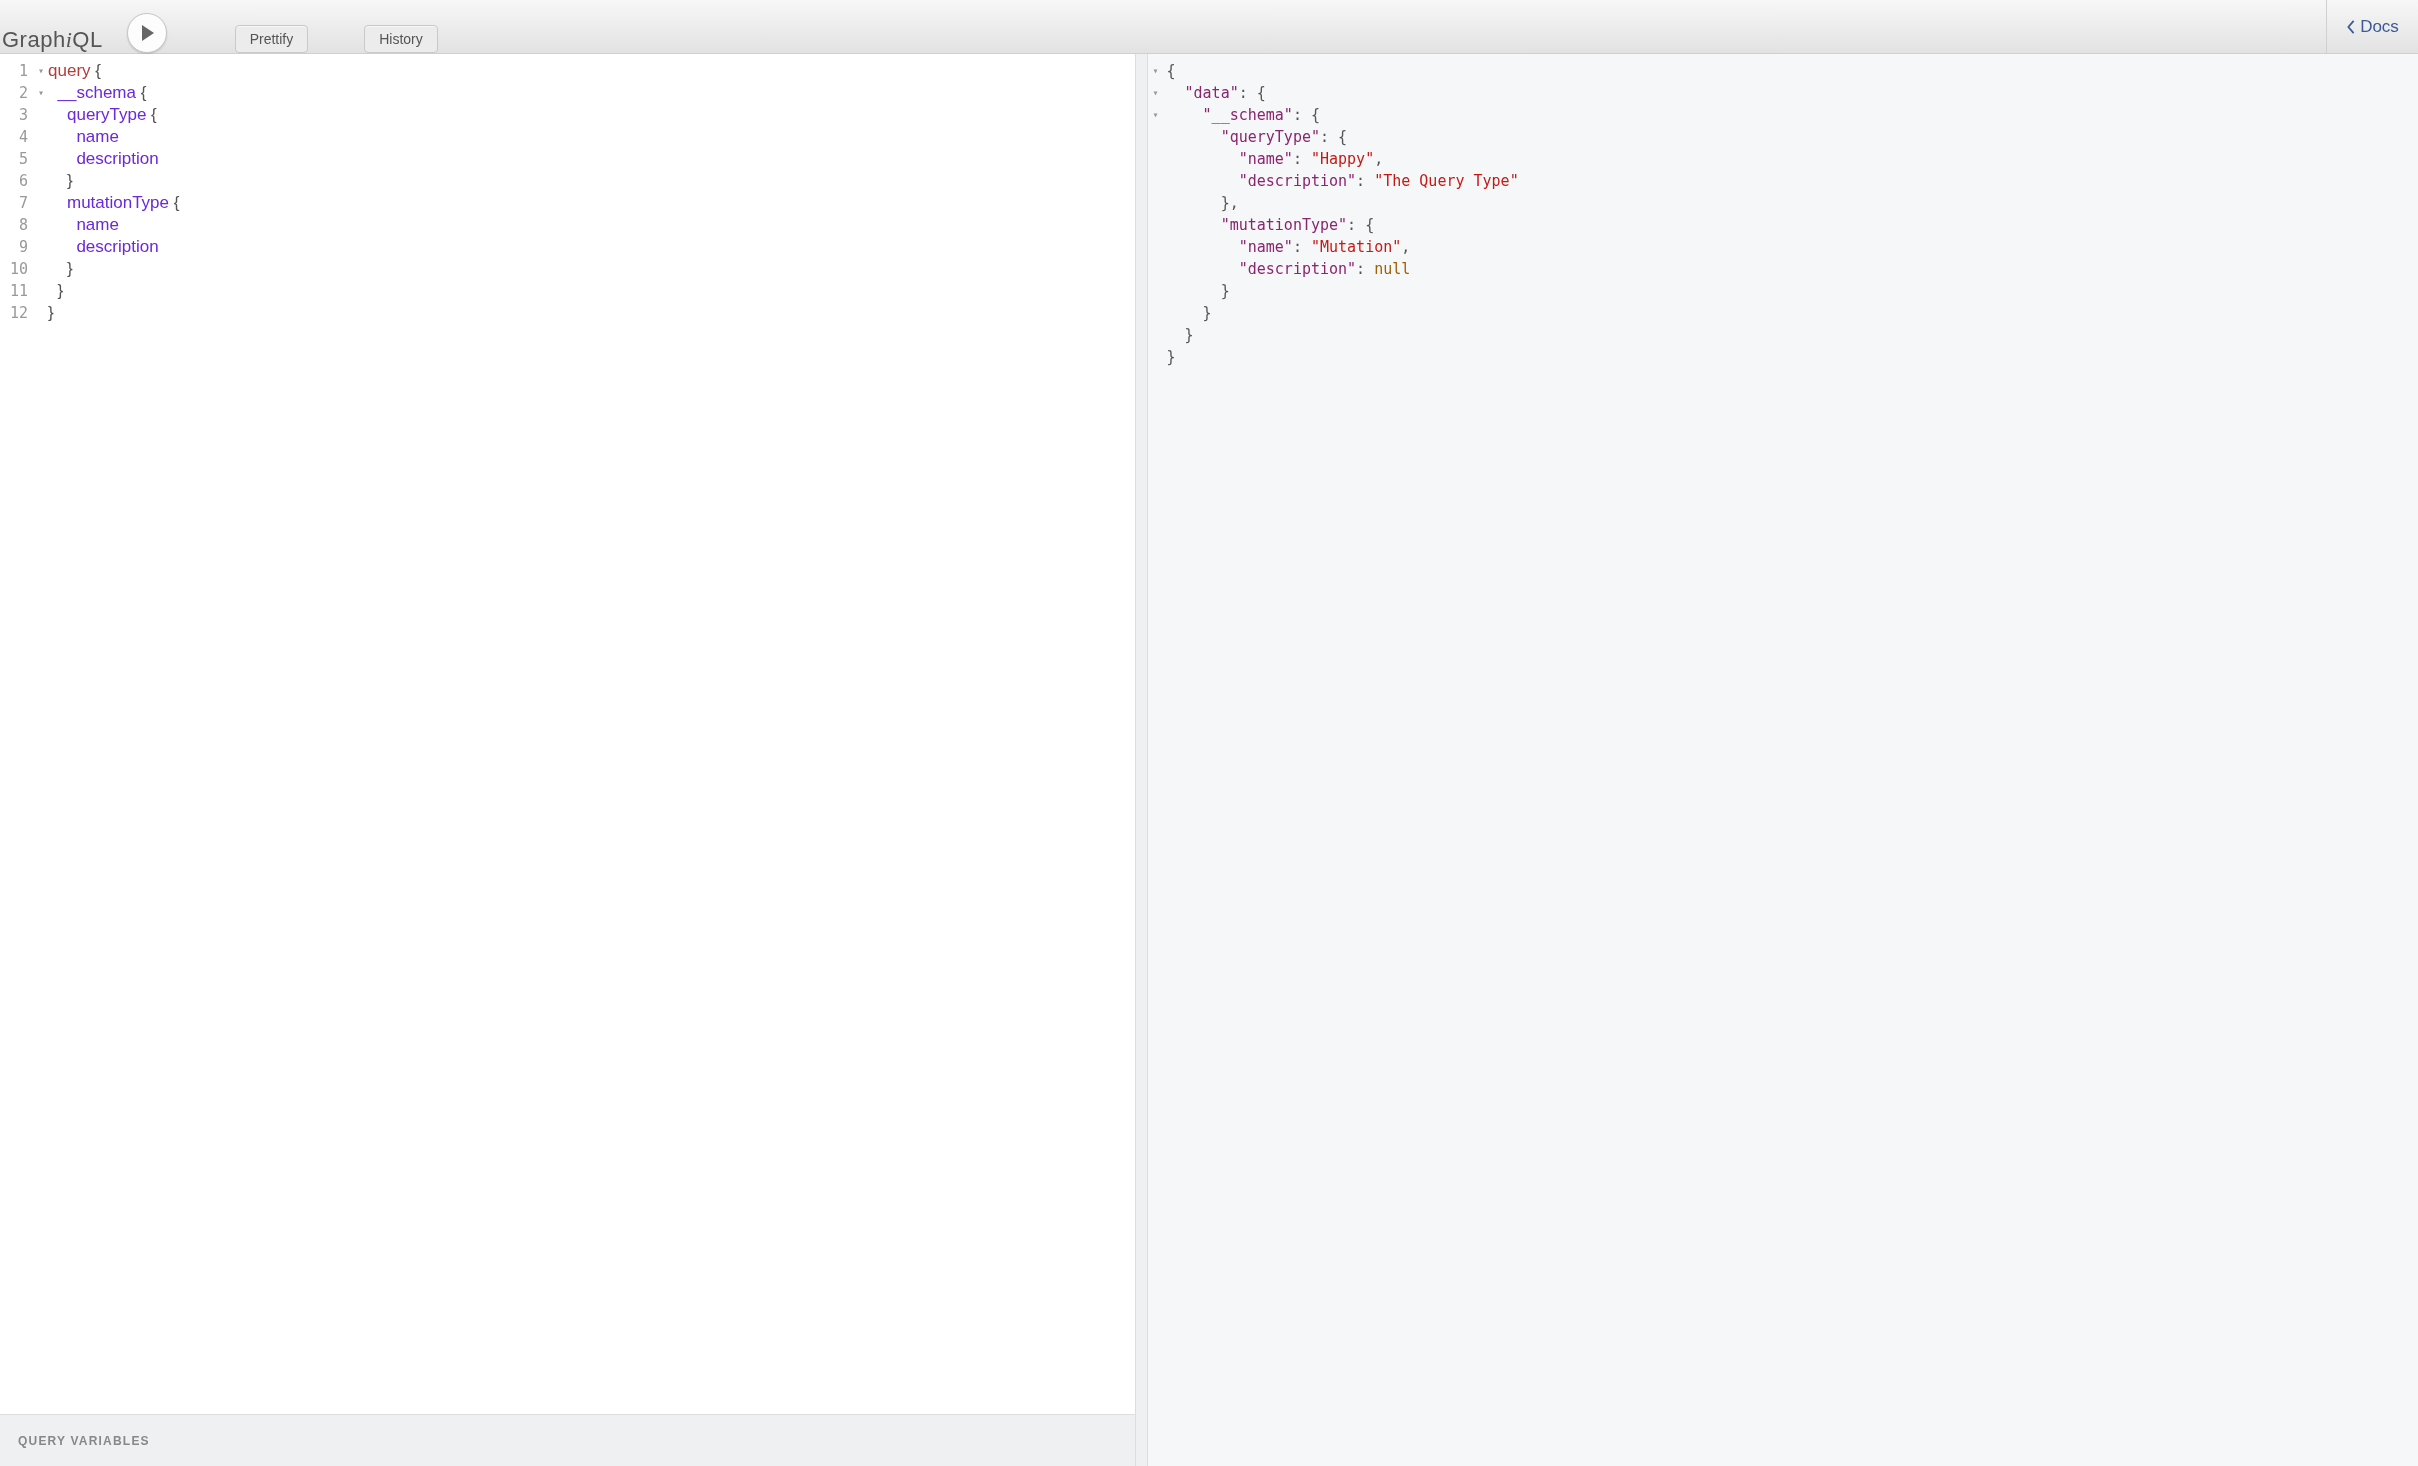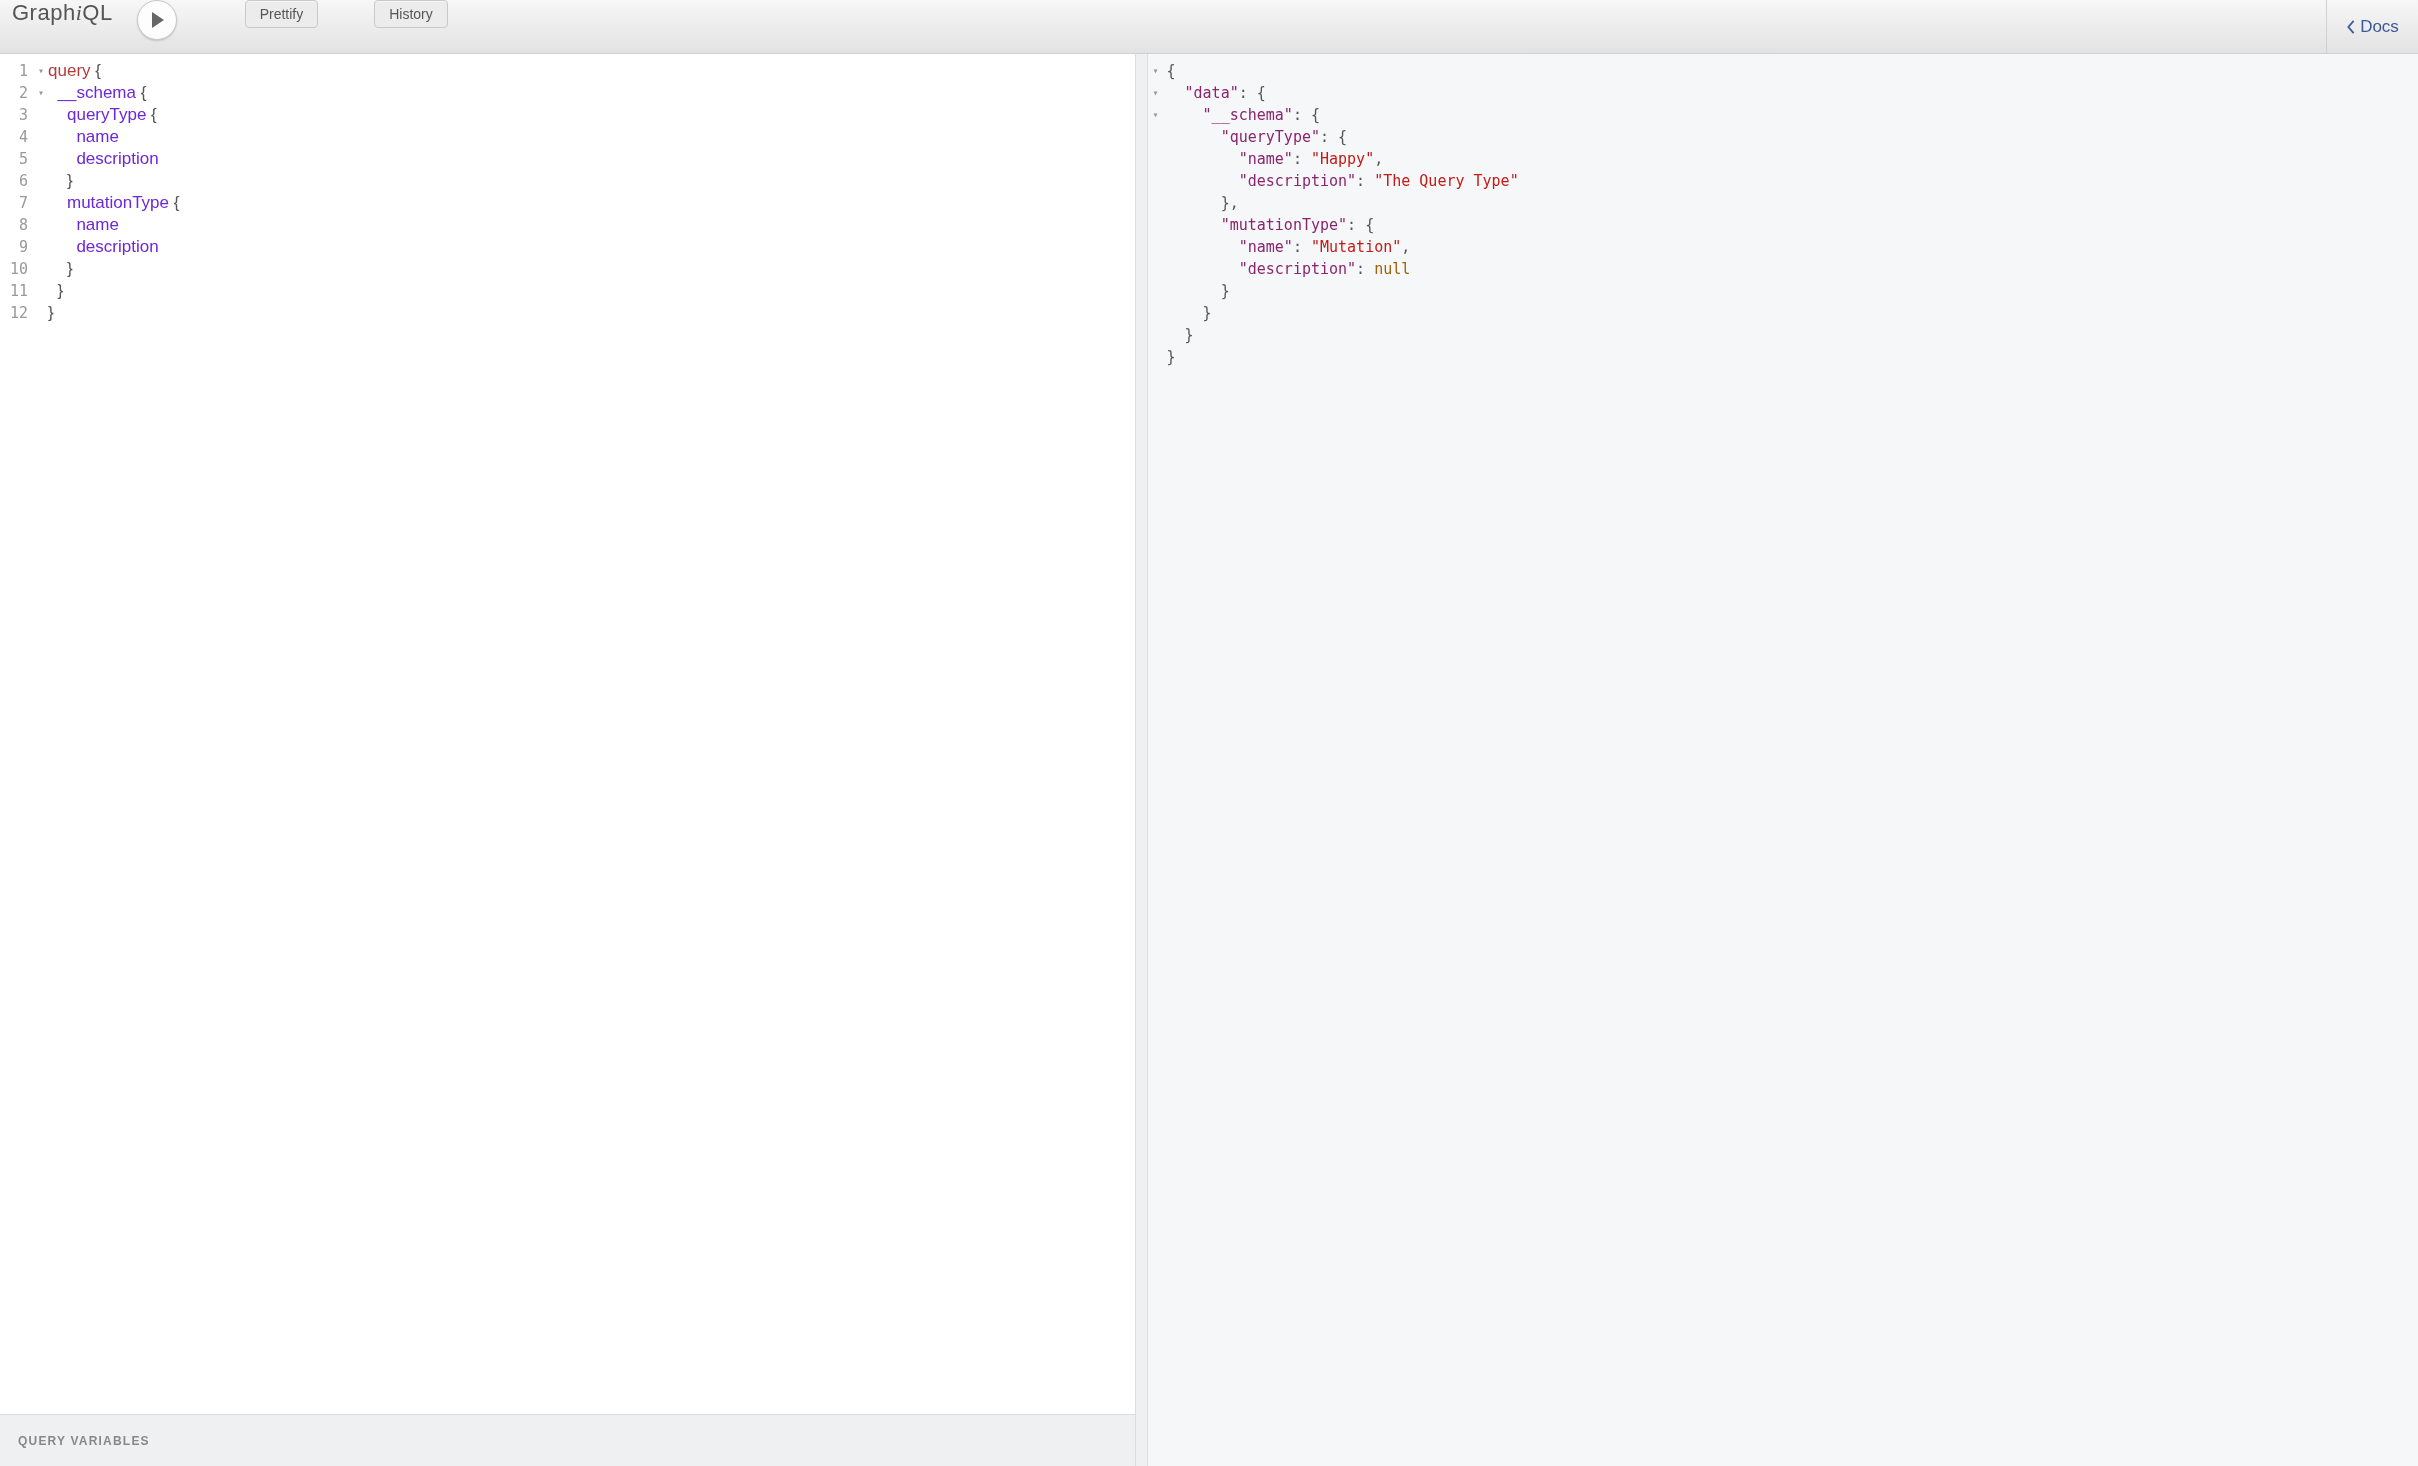--- a/index.html
+++ b/index.html
@@ -5,22 +5,22 @@
   * { box-sizing: border-box; margin: 0; padding: 0; }
   html, body { height: 100%; width: 100%; font-family: -apple-system, BlinkMacSystemFont, "Segoe UI", Helvetica, Arial, sans-serif; }
   body { display: flex; flex-direction: column; background: #f1f1f1; }
 
   
   .topbar {
     height: 54px;
     background: linear-gradient(#f7f7f7, #e2e2e2);
     border-bottom: 1px solid #d0d0d0;
     display: flex;
-    align-items: flex-start;
-    padding: 0 12px;
+    align-items: flex-end;
+    padding: 0 2px;
     position: relative;
   }
   .logo {
     font-size: 22px;
     font-weight: 400;
     letter-spacing: 0.5px;
     color: #555;
     margin-right: 24px;
   }
   .logo .i { font-style: italic; font-family: Georgia, serif; }

